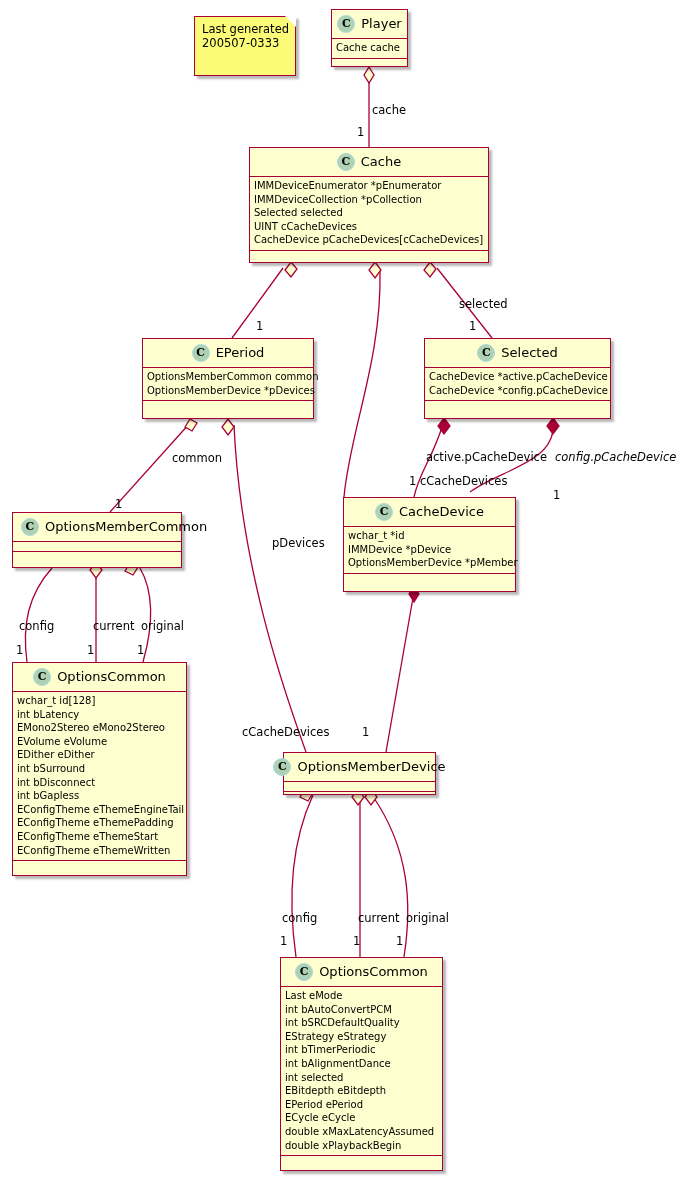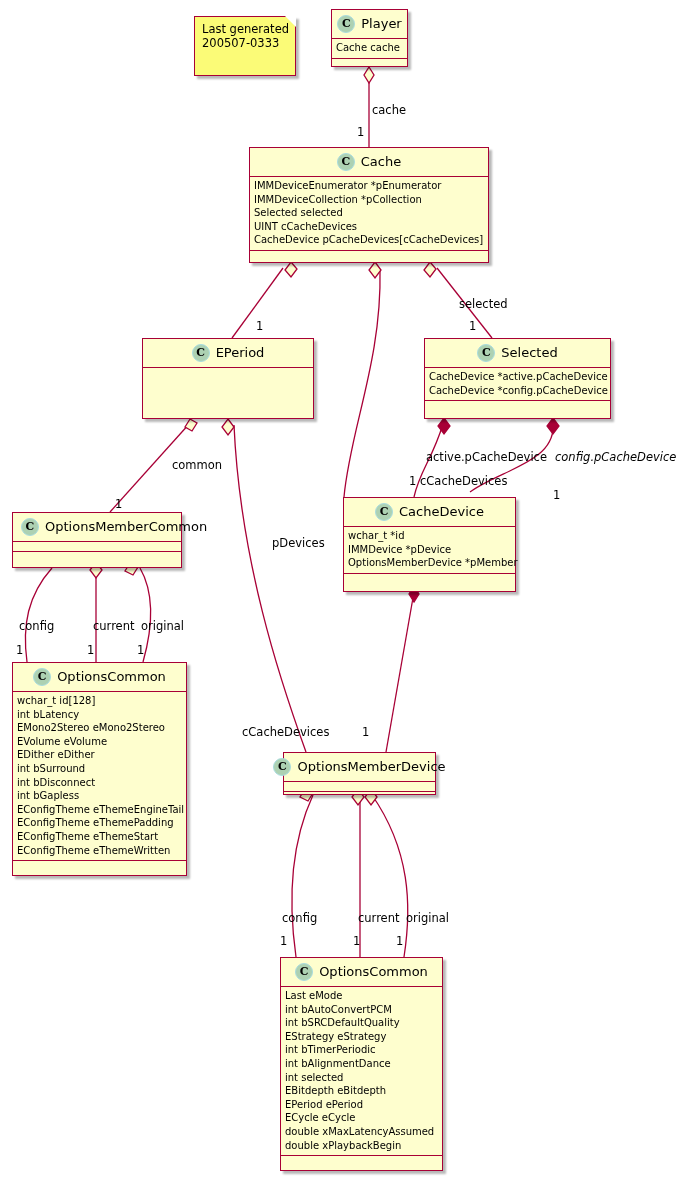--- a/index.html
+++ b/index.html
@@ -216,20 +216,24 @@
       <div class="attr">UINT cCacheDevices</div>
       <div class="attr">CacheDevice pCacheDevices[cCacheDevices]</div>
     </div>
     <div class="cls-methods"></div>
   </div>
 
   <div class="umlclass" style="left:142px; top:338px; width:172px; height:81px;">
     <div class="cls-head">
       <span class="circle-c">C</span>
       <span class="cls-title">EPeriod</span>
+    </div>
+    <div class="cls-attrs">
+      <div class="attr">OptionsMemberCommon common</div>
+      <div class="attr">OptionsMemberDevice *pDevices</div>
     </div>
     <div class="cls-methods"></div>
   </div>
 
   <div class="umlclass" style="left:424px; top:338px; width:187px; height:81px;">
     <div class="cls-head">
       <span class="circle-c">C</span>
       <span class="cls-title">Selected</span>
     </div>
     <div class="cls-attrs">
@@ -315,21 +319,21 @@
   </div>
 
   <div class="elabel" style="left:372px; top:104px;">cache</div>
   <div class="mult" style="left:357px; top:126px;">1</div>
 
   <div class="mult" style="left:256px; top:320px;">1</div>
 
   <div class="elabel" style="left:459px; top:298px;">selected</div>
   <div class="mult" style="left:469px; top:320px;">1</div>
 
-  <div class="elabel" style="left:172px; top:452px;margin-top:7px;">common</div>
+  <div class="elabel" style="left:172px; top:452px;">common</div>
   <div class="mult" style="left:115px; top:498px;">1</div>
 
   <div class="elabel" style="left:272px; top:537px;">pDevices</div>
 
   <div class="elabel" style="left:426px; top:451px;">active.pCacheDevice</div>
   <div class="elabel" style="left:555px; top:451px;font-style:italic;">config.pCacheDevice</div>
   <div class="mult" style="left:409px; top:475px;">1</div>
   <div class="mult" style="left:553px; top:489px;">1</div>
 
   <div class="elabel" style="left:420px; top:475px;">cCacheDevices</div>

